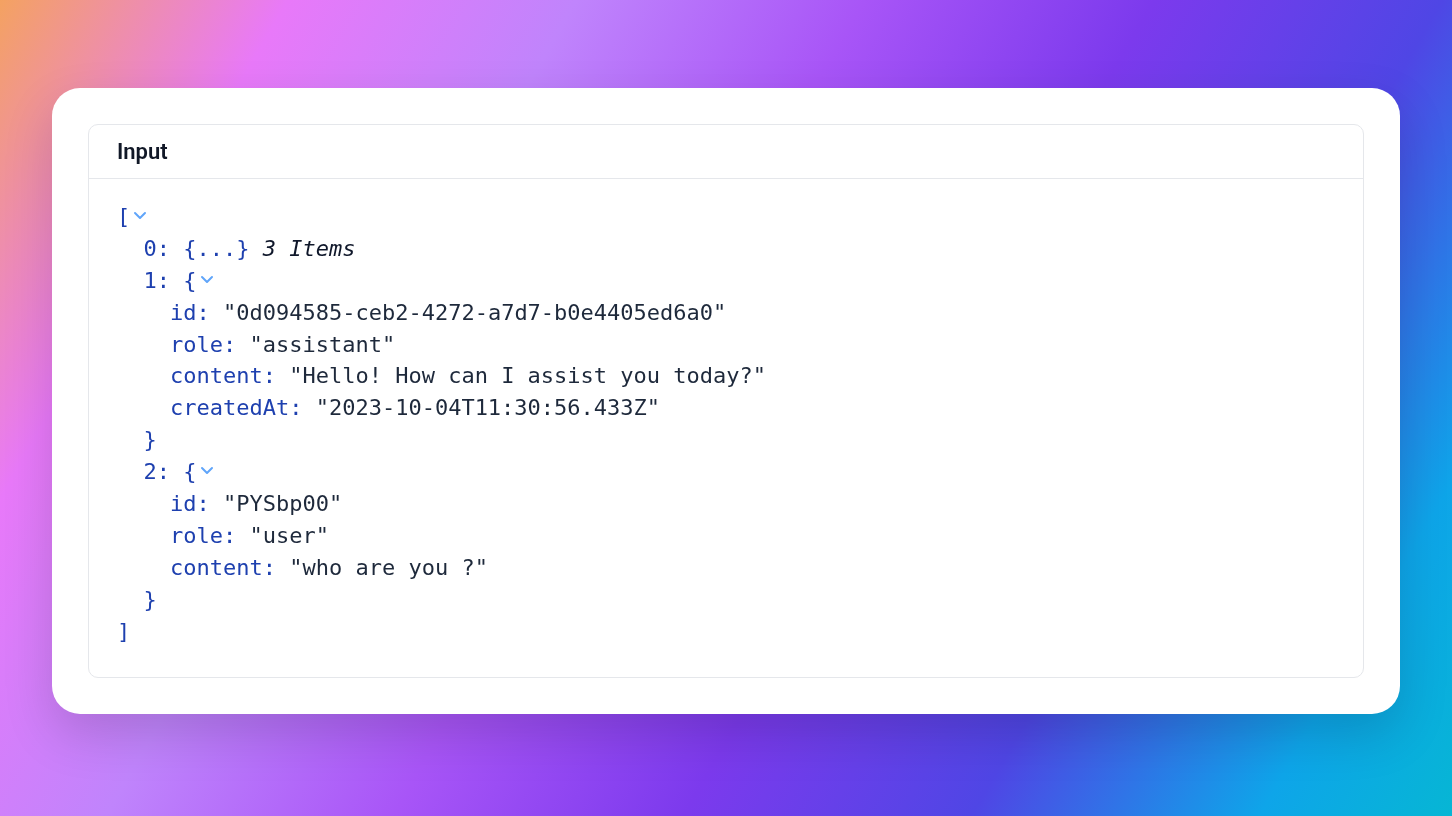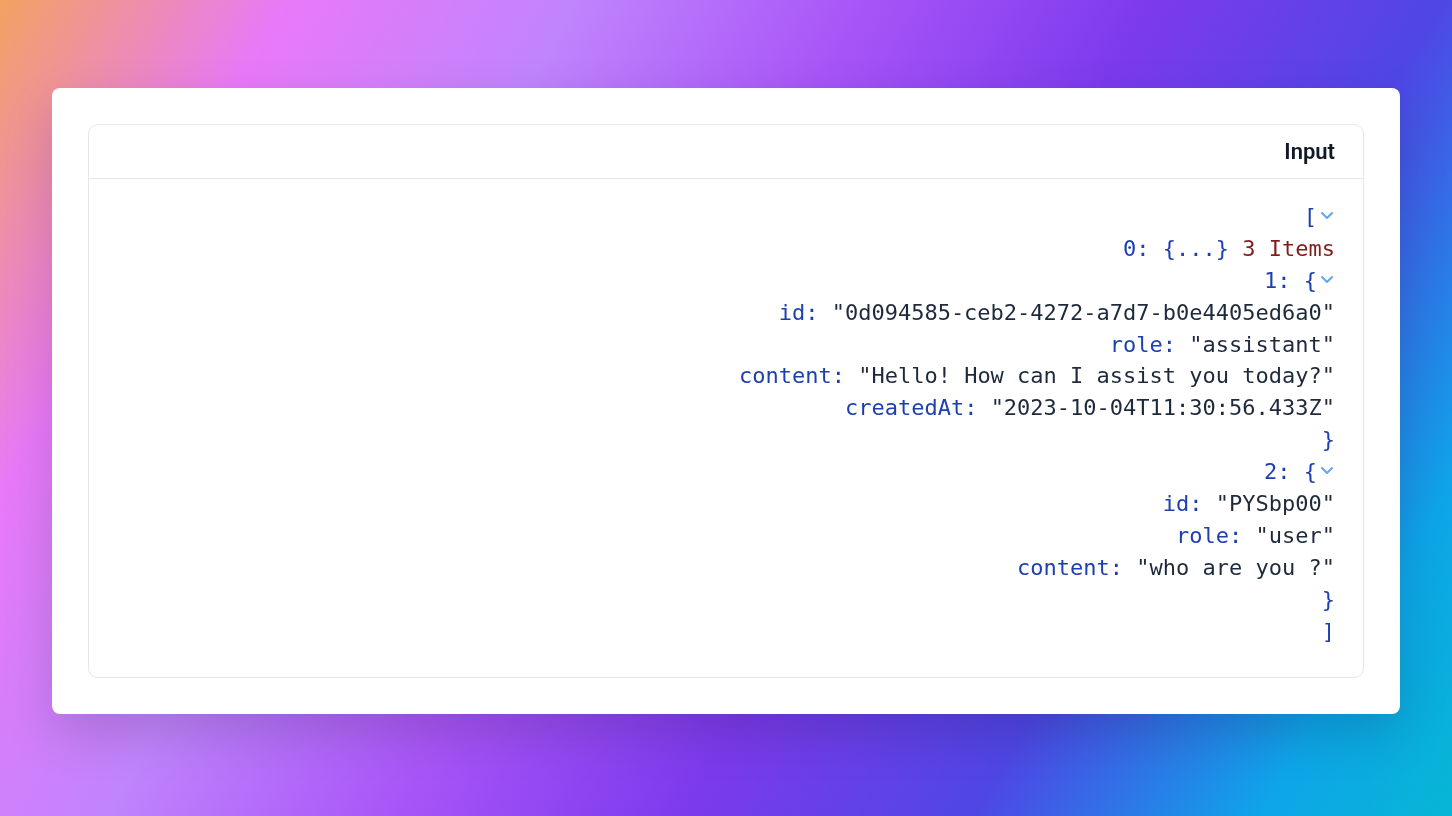--- a/index.html
+++ b/index.html
@@ -10,24 +10,23 @@
     background: linear-gradient(120deg, #f4a261 0%, #e879f9 15%, #c084fc 30%, #a855f7 45%, #7c3aed 60%, #4f46e5 75%, #0ea5e9 90%, #06b6d4 100%);
     font-family: -apple-system, BlinkMacSystemFont, "Segoe UI", Roboto, sans-serif;
     position: relative;
   }
   .card {
     position: absolute;
     top: 88px;
     left: 52px;
     right: 52px;
     background: #fff;
-    border-radius: 8px;
+    border-radius: 28px;
     padding: 36px;
     box-shadow: 0 20px 50px rgba(0,0,0,0.15);
-    text-align: right;
   }
   .panel {
     border: 1px solid #e5e7eb;
     border-radius: 10px;
     overflow: hidden;
   }
   .panel-header {
     padding: 14px 28px;
     border-bottom: 1px solid #e5e7eb;
     font-size: 22px;
@@ -38,21 +37,21 @@
     padding: 22px 28px 30px 28px;
     font-family: ui-monospace, SFMono-Regular, "SF Mono", Menlo, Consolas, monospace;
     font-size: 22px;
     line-height: 1.45;
     color: #1e293b;
   }
   .line { white-space: pre; }
   .bracket { color: #1e40af; }
   .key { color: #1e40af; }
   .string { color: #1e293b; }
-  .hint { color: #7f1d1d; }
+  .hint { color: #0f172a; font-style: italic; }
   .caret {
     display: inline-block;
     vertical-align: middle;
     margin-left: 2px;
     position: relative;
     top: -2px;
   }
   .caret svg { display: block; }
 </style>
 </head>

